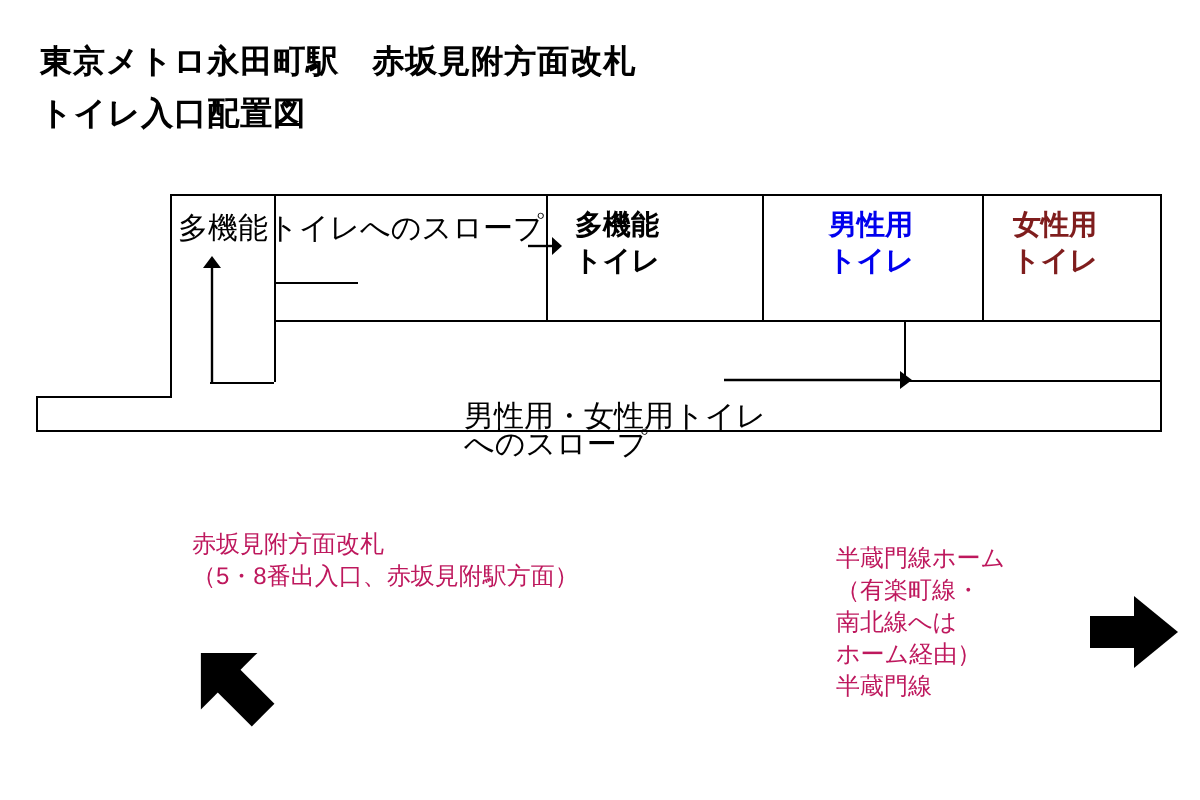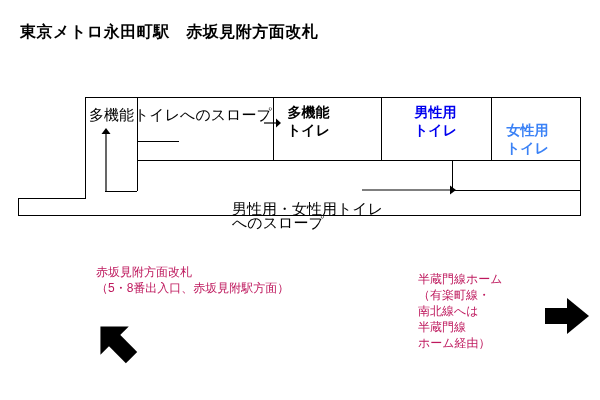--- a/index.html
+++ b/index.html
@@ -47,21 +47,21 @@
   
   .room-label {
     position: absolute;
     font-size: 14px;
     font-weight: bold;
     line-height: 18px;
     white-space: nowrap;
     text-align: center;
   }
   .room-label.blue { color: #0000ee; margin-left: 18px; }
-  .room-label.red  { color: #3b82f6; margin-top: 18px; }
+  .room-label.red  { color: #7f1d1d; }
 
   
   .note {
     position: absolute;
     font-size: 15px;
     line-height: 14px;
     white-space: nowrap;
     color: #000000;
   }
 
@@ -76,20 +76,21 @@
 
   
   svg.arrow-svg { position: absolute; overflow: visible; }
 </style>
 </head>
 <body>
 
 <div id="stage">
 
   <div class="title-line abs" style="left:20px; top:22px;">東京メトロ永田町駅　赤坂見附方面改札</div>
+  <div class="title-line abs" style="left:20px; top:48px;">トイレ入口配置図</div>
 
   <div class="hline" style="left:85px; top:97px; width:496px;"></div>
 
   <div class="hline" style="left:137px; top:160px; width:444px;"></div>
 
   <div class="hline" style="left:18px; top:215px; width:563px;"></div>
 
   <div class="vline" style="left:18px; top:198px; height:18px;"></div>
 
   <div class="hline" style="left:18px; top:198px; width:68px;"></div>
@@ -160,22 +161,22 @@
     <g transform="rotate(135 24 24)">
       <rect x="16" y="2" width="16" height="26" fill="#000"></rect>
       <path d="M4,26 L44,26 L24,46 Z" fill="#000"></path>
     </g>
   </svg>
 
   <div class="caption" style="left:418px; top:271px;">
     <div>半蔵門線ホーム</div>
     <div>（有楽町線・</div>
     <div>南北線へは</div>
+    <div>ホーム経由）</div>
     <div>半蔵門線</div>
-    <div>ホーム経由）</div>
   </div>
 
   <svg class="arrow-svg" style="left:545px; top:296px;" width="46" height="40">
     <rect x="0" y="12" width="24" height="16" fill="#000"></rect>
     <path d="M22,2 L22,38 L44,20 Z" fill="#000"></path>
   </svg>
 
 </div>
 
 </body></html>

